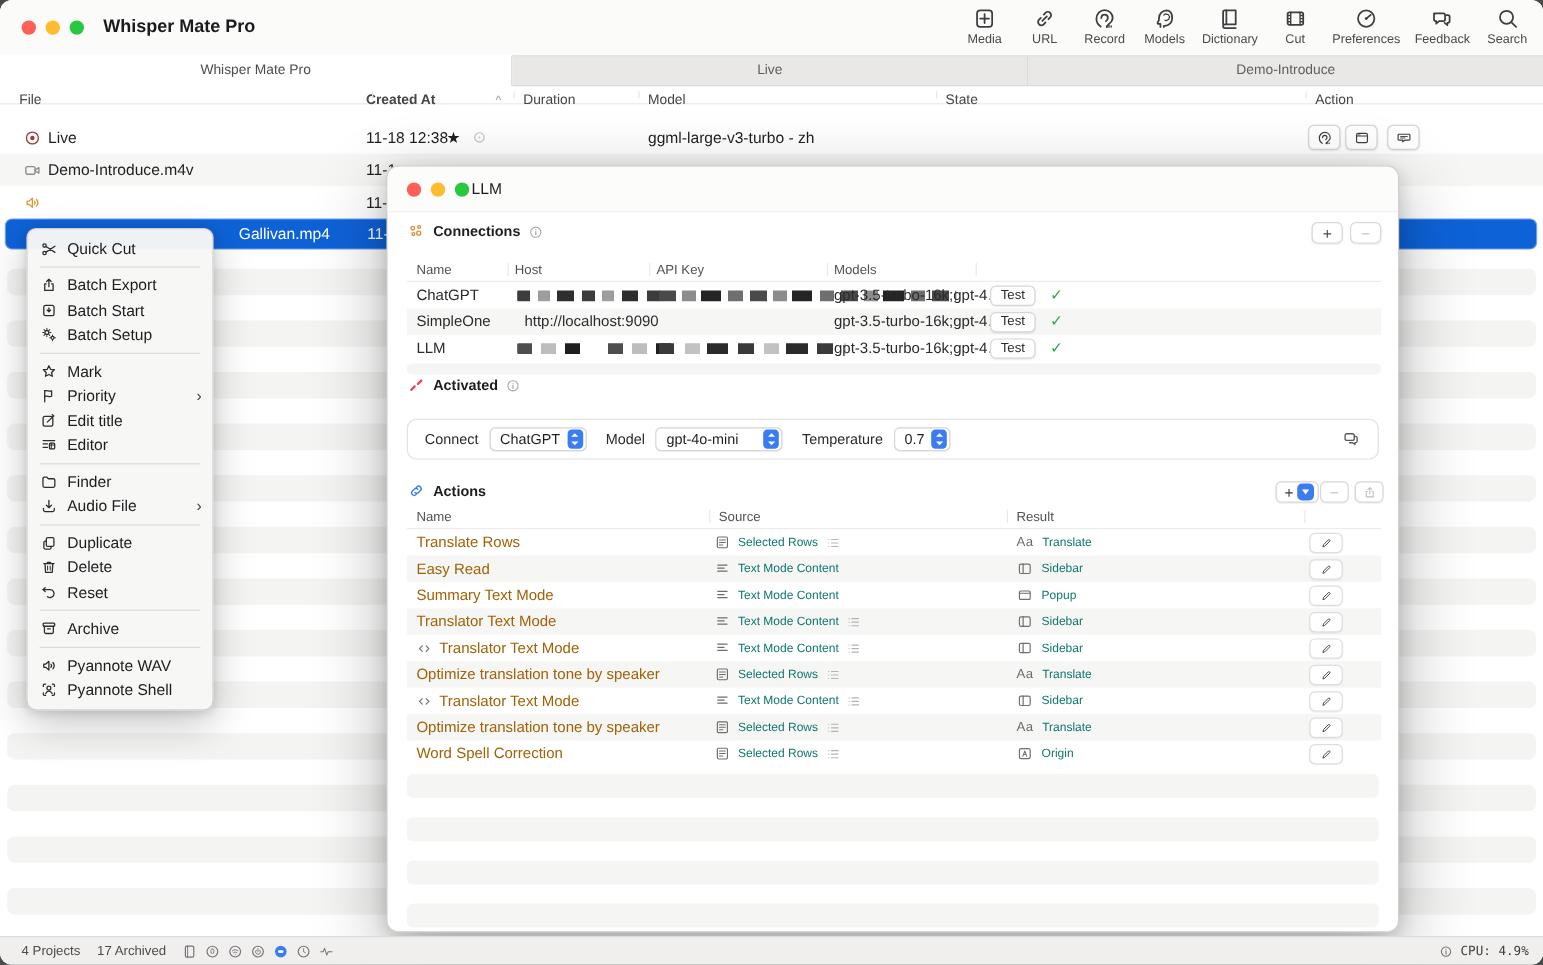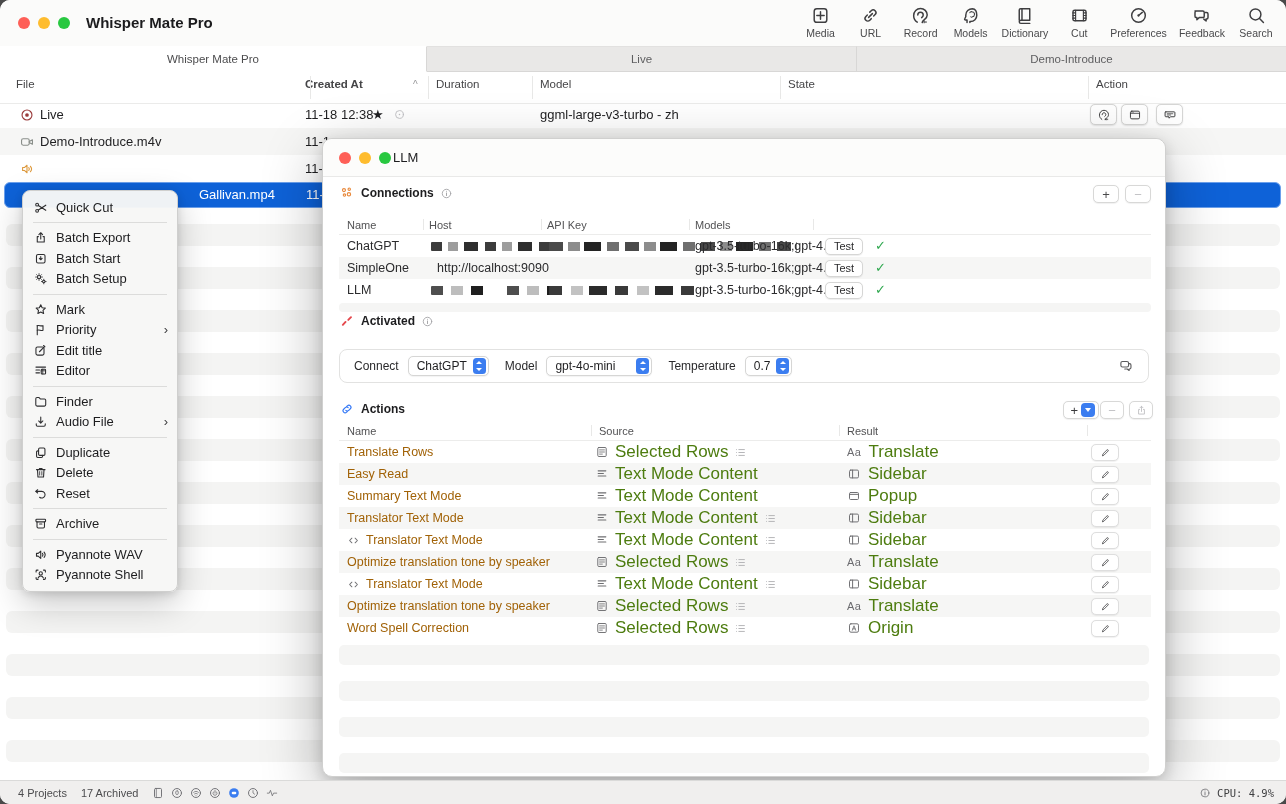--- a/index.html
+++ b/index.html
@@ -20,21 +20,21 @@
 .tb-item .icn{width:21px;height:21px;}
 .tb-label{font-size:10.5px;color:#49494b;margin-top:1px;white-space:nowrap;}
 
 
 .tabs{position:absolute;top:46px;left:0;right:0;height:26px;display:flex;}
 .tab{display:flex;align-items:center;justify-content:center;font-size:11.5px;color:#5e5e60;background:#e9e8e7;border-right:1px solid #d8d7d6;border-top:1px solid #e2e1e0;border-bottom:1px solid #d8d7d6;}
 .tab.active{background:#fff;border-bottom-color:transparent;color:#4c4c4e;border-top-color:transparent;}
 .tab:last-child{border-right:none;}
 
 
-.thead{position:absolute;top:72px;left:0;right:0;height:32px;background:#fff;border-bottom:1px solid #ebebea;font-size:11.5px;color:#454547;z-index:3;}
+.thead{position:absolute;top:72px;left:0;right:0;height:15px;background:#fff;border-bottom:1px solid #ebebea;font-size:11.5px;color:#454547;z-index:3;}
 .th{position:absolute;top:0;line-height:25px;white-space:nowrap;}
 .th.sorted{font-weight:700;}
 .caret{position:absolute;top:0;line-height:25px;color:#97979a;font-size:10px;}
 .vsep{position:absolute;top:4px;bottom:4px;width:1px;background:#e8e8e7;}
 
 
 .rows{position:absolute;top:97px;left:0;right:0;bottom:24px;background:#fff;z-index:1;}
 .zebra{position:absolute;left:6px;width:1274px;height:22px;border-radius:6px;background:#f4f4f3;}
 .frow{position:absolute;left:0;right:0;height:27px;}
 .frow.alt{background:#f6f6f5;}
@@ -91,21 +91,21 @@
 .stepper::after{content:"";position:absolute;left:3.5px;bottom:3px;border-left:3px solid transparent;border-right:3px solid transparent;border-top:3.5px solid #fff;}
 .bubble-btn{margin-left:auto;margin-right:13px;width:18px;height:16px;color:#5a5a5c;}
 
 .plus-combo{position:absolute;top:262px;right:66px;height:18px;padding:0 3px 0 6px;background:#fff;border:1px solid #d8d8d7;border-radius:5px;display:flex;align-items:center;gap:3px;font-size:13px;color:#3a3a3c;box-shadow:0 .5px 1px rgba(0,0,0,.06);}
 .blue-chip{width:14px;height:14px;background:#3b7df0;border-radius:4px;position:relative;}
 .blue-chip::after{content:"";position:absolute;left:4px;top:5px;border-left:3px solid transparent;border-right:3px solid transparent;border-top:4px solid #fff;}
 .at-row .asrc{position:absolute;left:256px;top:0;height:22px;display:flex;align-items:center;gap:6px;}
 .at-row .ares{position:absolute;left:508px;top:0;height:22px;display:flex;align-items:center;gap:7px;}
 .at-row .s-icn{width:14px;height:14px;color:#6e6e71;}
 .at-row .list-icn{width:13px;height:13px;color:#b4b4b7;}
-.at-row .txt{font-size:17px;color:#4d7c0f;white-space:nowrap;text-align:right;}
+.at-row .txt{font-size:10px;color:#0f766e;white-space:nowrap;text-align:right;}
 .at-row .aname{position:absolute;left:8px;top:0;line-height:22px;font-size:12.5px;color:#a16207;display:flex;align-items:center;gap:6px;white-space:nowrap;}
 .code-pre{width:13px;height:13px;color:#737376;}
 .aa{font-size:11px;color:#6a6a6e;letter-spacing:.5px;}
 .aedit{position:absolute;left:752px;top:2.5px;width:28px;height:17px;background:#fff;border:1px solid #dedede;border-radius:5px;display:flex;align-items:center;justify-content:center;color:#3c3c3e;box-shadow:0 .5px 1px rgba(0,0,0,.06);}
 .aedit .icn{width:11px;height:11px;}
 .a-endbar{position:absolute;left:16px;width:810px;height:20px;border-radius:5px;background:#f5f5f4;}
 
 
 .statusbar{position:absolute;left:0;right:0;bottom:0;height:24px;background:#f0efee;border-top:1px solid #dadad9;display:flex;align-items:center;font-size:11px;color:#4c4c4e;z-index:40;}
 .statusbar .s-txt{white-space:nowrap;}

